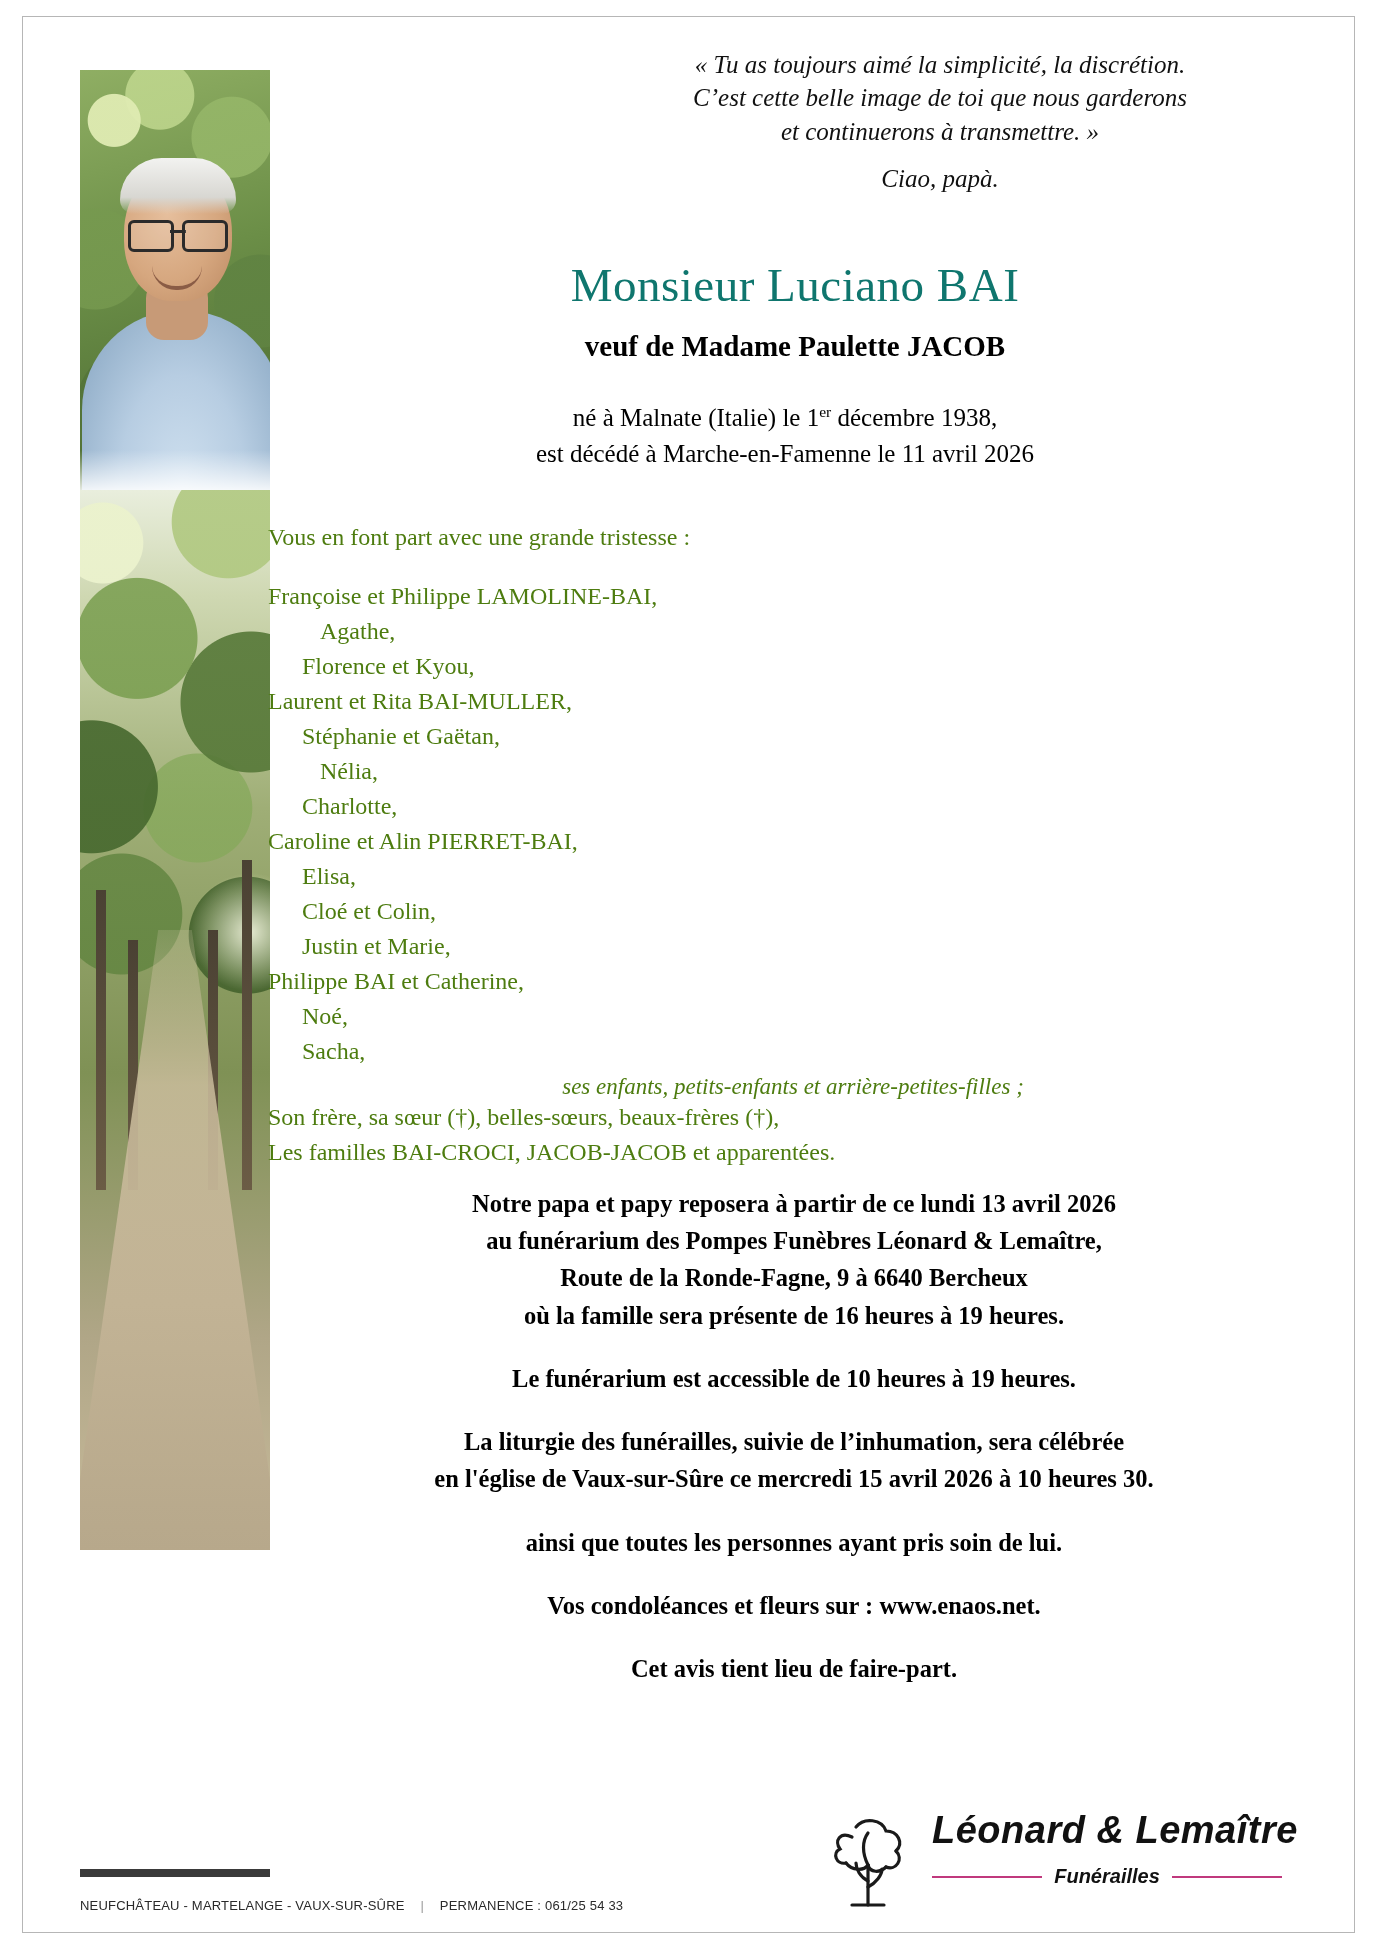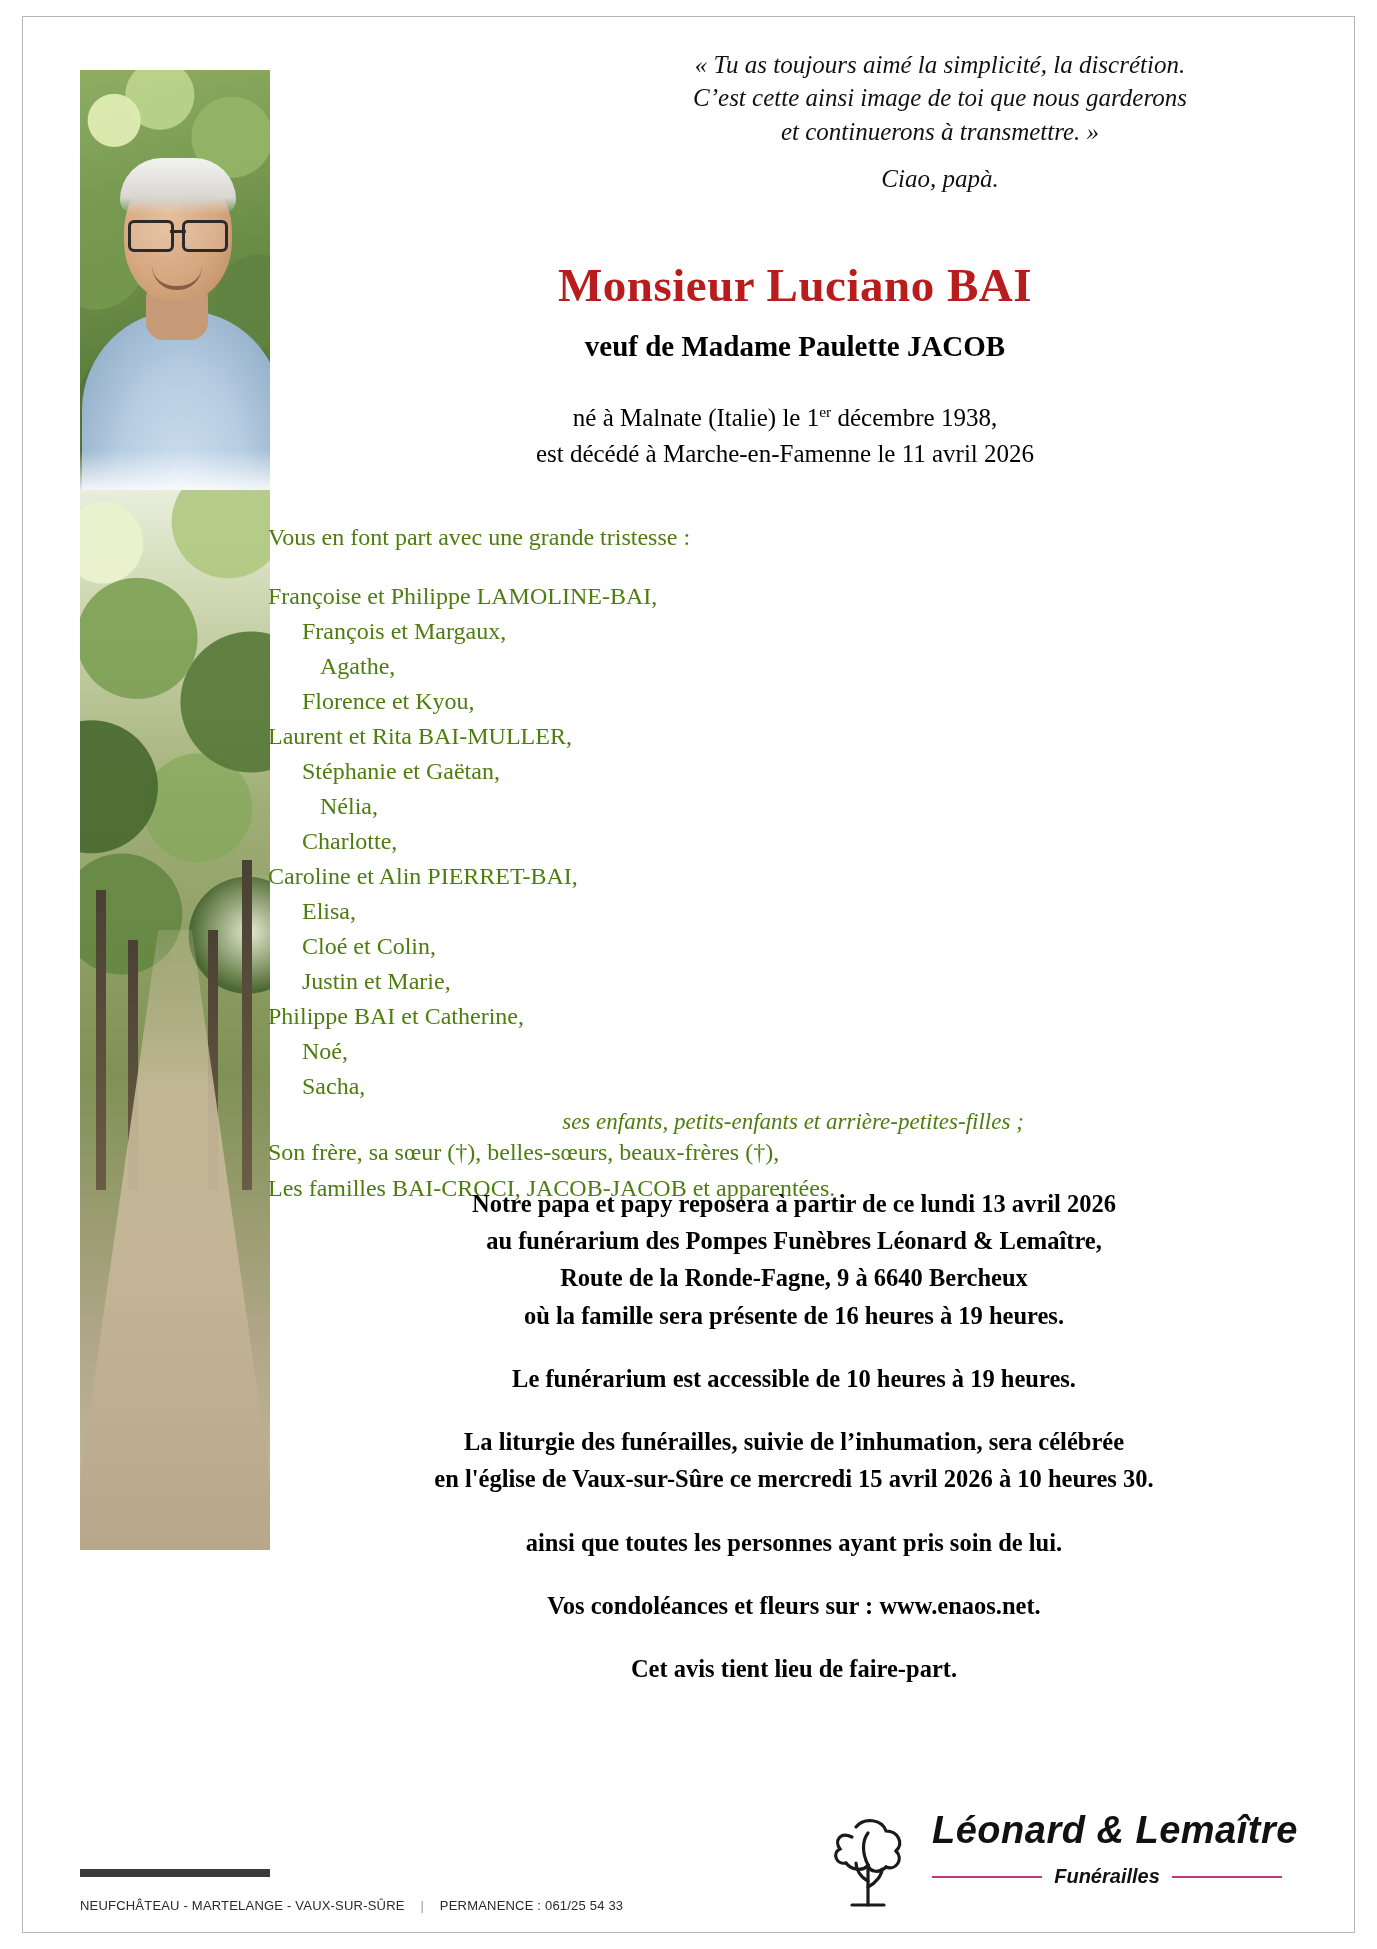--- a/index.html
+++ b/index.html
@@ -278,24 +278,24 @@
     font-style: italic;
     font-size: 25px;
   }
 
   .name {
     position: absolute;
     left: 270px;
     top: 258px;
     width: 1050px;
     text-align: center;
-    font-weight: bold;
+    font-weight: normal;
     font-size: 47px;
     letter-spacing: .5px;
-    color: #b91c1c;
+    color: #0f766e;
   }
   .subname {
     position: absolute;
     left: 270px;
     top: 330px;
     width: 1050px;
     text-align: center;
     font-weight: bold;
     font-size: 29px;
     color: #000;
@@ -378,38 +378,37 @@
       <div class="trunk t1"></div>
       <div class="trunk t2"></div>
       <div class="trunk t3"></div>
       <div class="trunk t4"></div>
       <div class="path"></div>
     </div>
   </div>
 
   <div class="quote">
     <div>« Tu as toujours aimé la simplicité, la discrétion.</div>
-    <div>C’est cette ainsi image de toi que nous garderons</div>
+    <div>C’est cette belle image de toi que nous garderons</div>
     <div>et continuerons à transmettre. »</div>
     <span class="sign">Ciao, papà.</span>
   </div>
 
   <div class="name">Monsieur Luciano BAI</div>
   <div class="subname">veuf de Madame Paulette JACOB</div>
 
   <div class="birthdeath">
     <div><span>né à Malnate (Italie) le 1</span><sup>er</sup><span> décembre 1938,</span></div>
     <div>est décédé à Marche-en-Famenne le 11 avril 2026</div>
   </div>
 
   <div class="announce">
     <div class="intro">Vous en font part avec une grande tristesse :</div>
     <div class="family-list">
         <div class="row">Françoise et Philippe LAMOLINE-BAI,</div>
-        <div class="row ind1">François et Margaux,</div>
         <div class="row ind2">Agathe,</div>
         <div class="row ind1">Florence et Kyou,</div>
         <div class="row">Laurent et Rita BAI-MULLER,</div>
         <div class="row ind1">Stéphanie et Gaëtan,</div>
         <div class="row ind2">Nélia,</div>
         <div class="row ind1">Charlotte,</div>
         <div class="row">Caroline et Alin PIERRET-BAI,</div>
         <div class="row ind1">Elisa,</div>
         <div class="row ind1">Cloé et Colin,</div>
         <div class="row ind1">Justin et Marie,</div>

